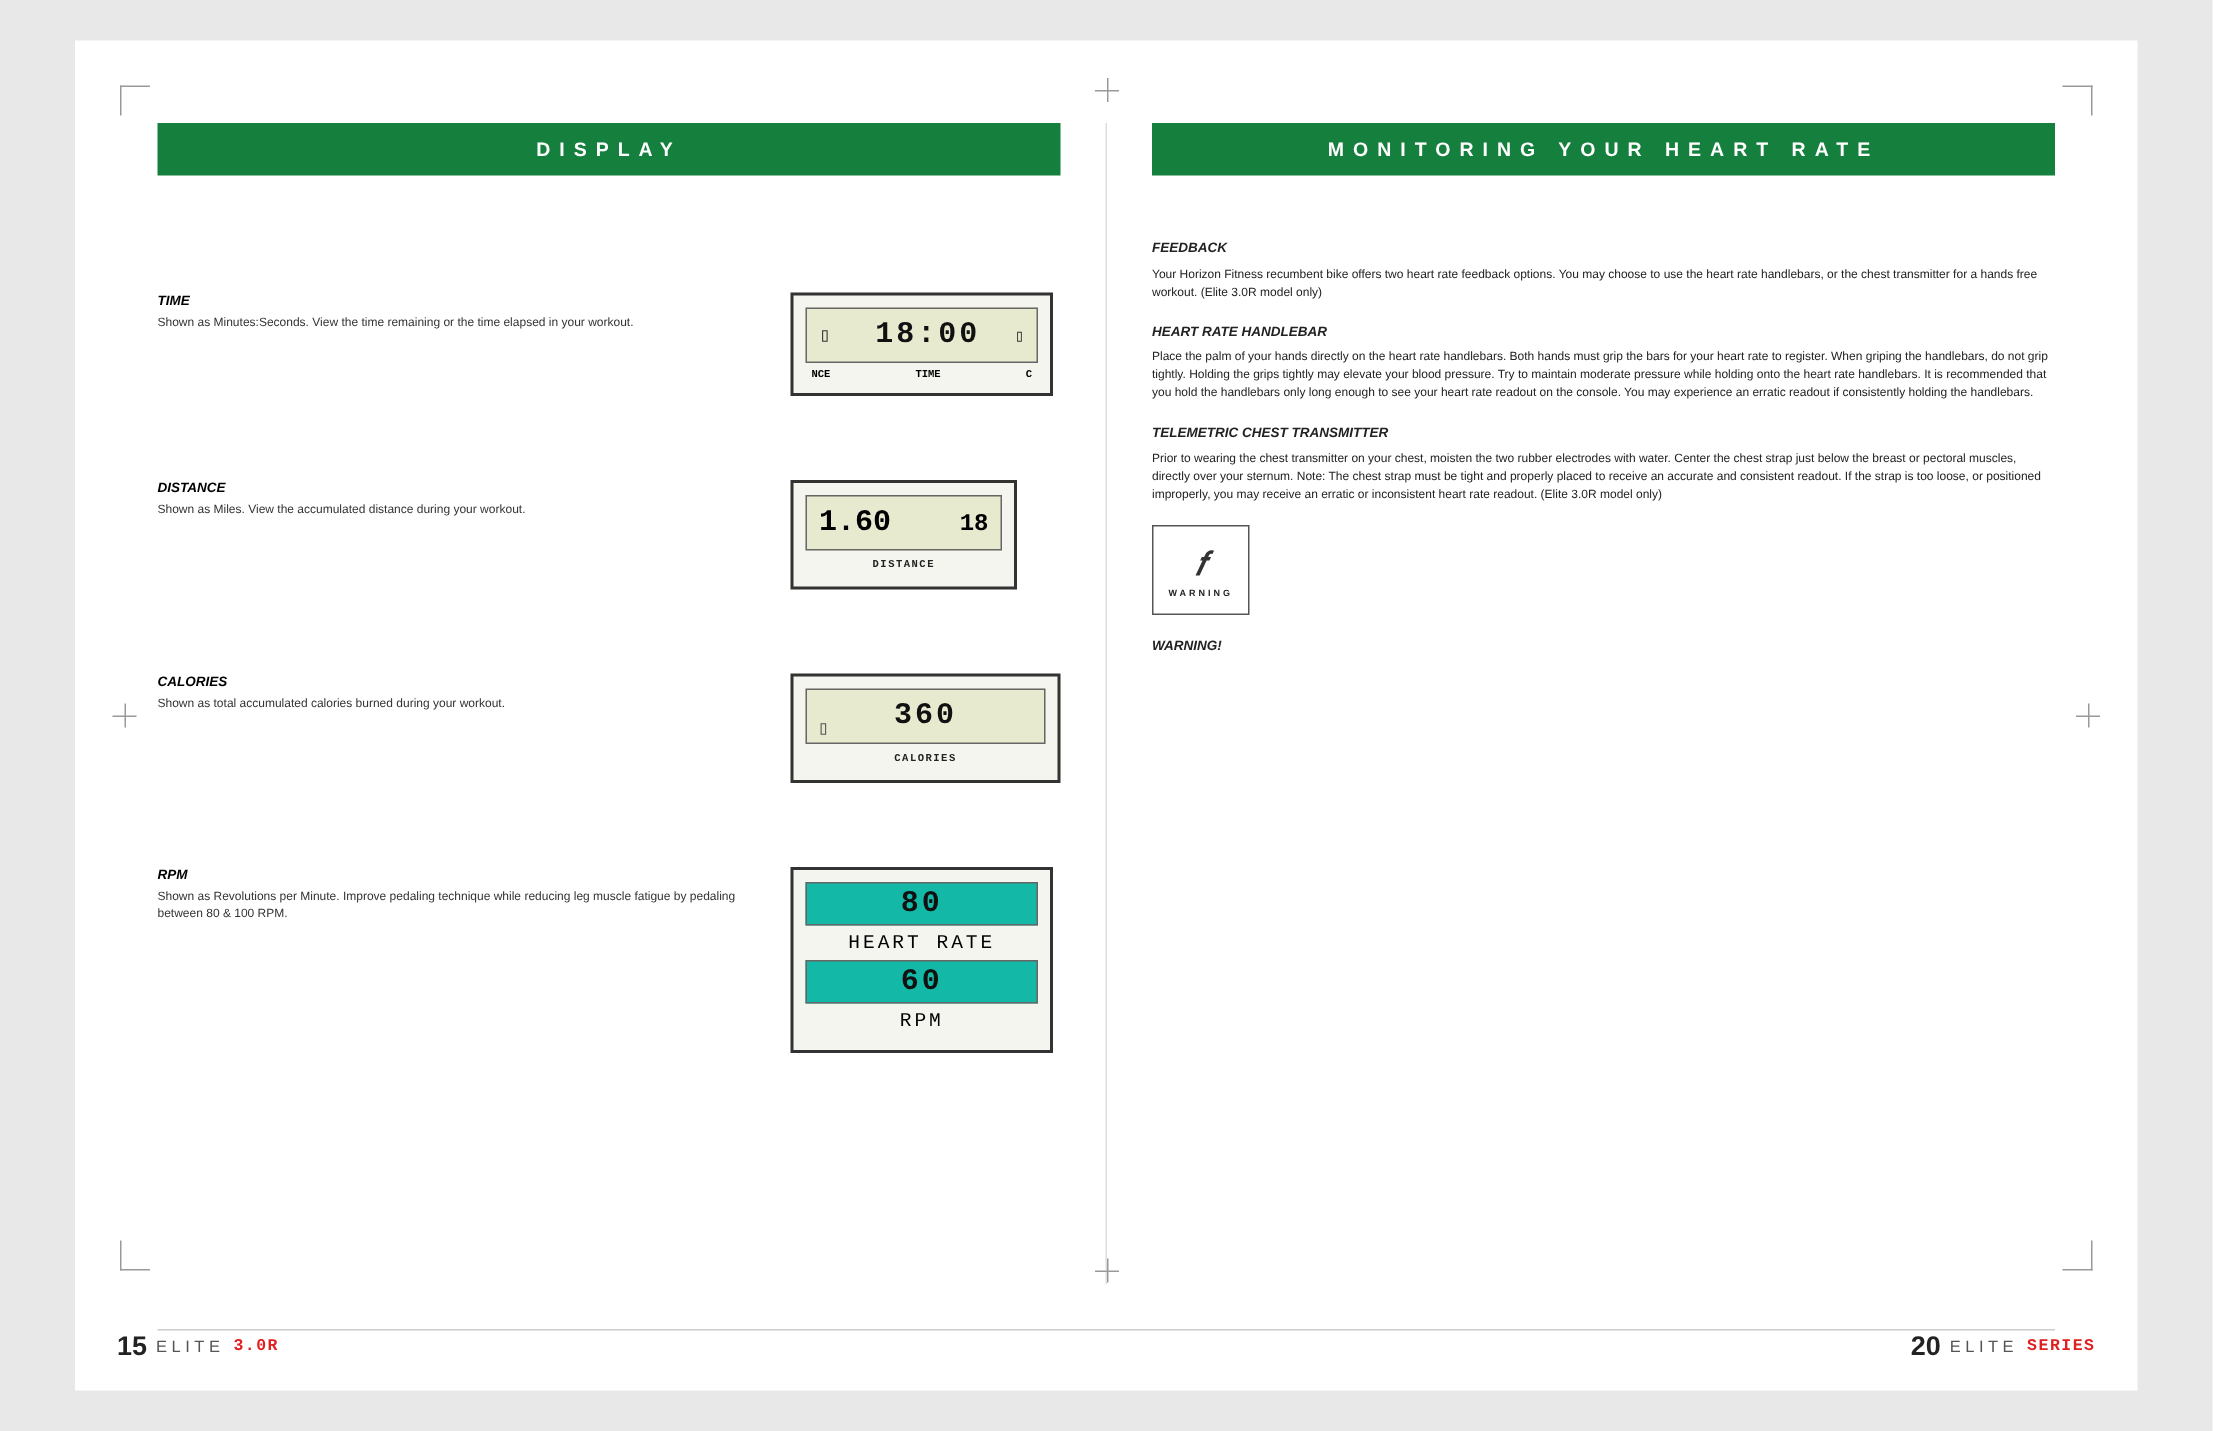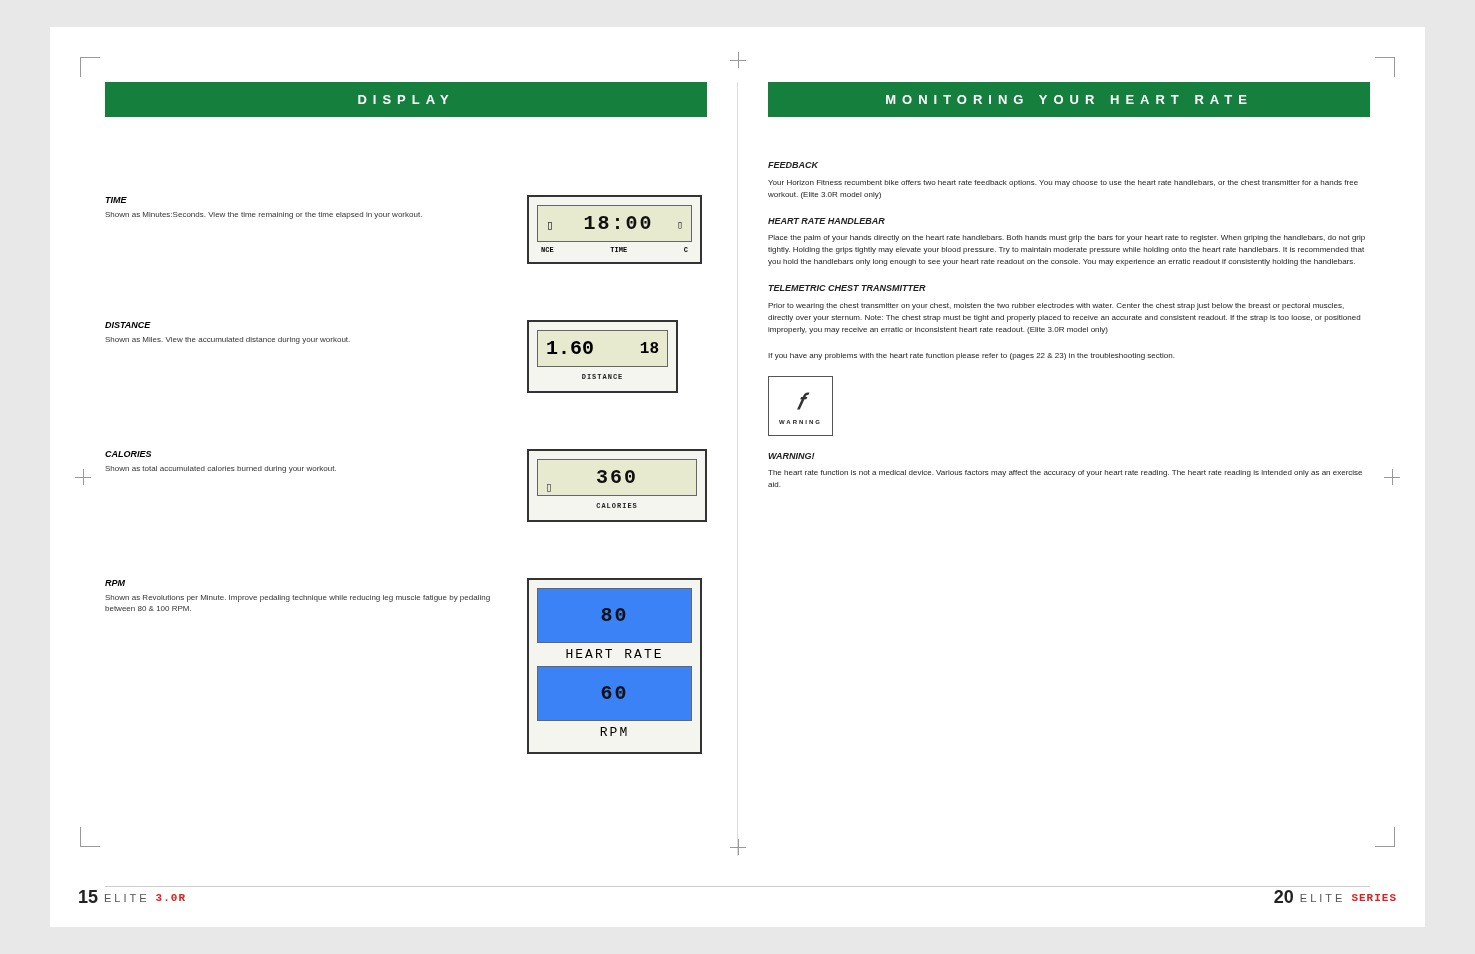--- a/index.html
+++ b/index.html
@@ -182,22 +182,22 @@
       font-weight: bold;
       font-family: 'Courier New', monospace;
     }
 
     
     .rpm-hr-lcd {
       width: 175px;
     }
     .rpm-hr-section {
       border: 1px solid #666;
-      background: #3b82f6;
-      padding: 15px 8px;
+      background: #14b8a6;
+      padding: 2px 8px;
       display: flex;
       align-items: center;
       justify-content: center;
       margin-bottom: 2px;
     }
     .rpm-hr-label {
       text-align: center;
       font-size: 13px;
       font-weight: normal;
       letter-spacing: 2px;
@@ -415,34 +415,30 @@
         <div class="monitoring-subsection">
           <div class="monitoring-subsection-title">HEART RATE HANDLEBAR</div>
           <div class="monitoring-subsection-text">Place the palm of your hands directly on the heart rate handlebars. Both hands must grip the bars for your heart rate to register. When griping the handlebars, do not grip tightly. Holding the grips tightly may elevate your blood pressure. Try to maintain moderate pressure while holding onto the heart rate handlebars. It is recommended that you hold the handlebars only long enough to see your heart rate readout on the console. You may experience an erratic readout if consistently holding the handlebars.</div>
         </div>
 
         <div class="monitoring-subsection">
           <div class="monitoring-subsection-title">TELEMETRIC CHEST TRANSMITTER</div>
           <div class="monitoring-subsection-text">Prior to wearing the chest transmitter on your chest, moisten the two rubber electrodes with water. Center the chest strap just below the breast or pectoral muscles, directly over your sternum. Note: The chest strap must be tight and properly placed to receive an accurate and consistent readout. If the strap is too loose, or positioned improperly, you may receive an erratic or inconsistent heart rate readout. (Elite 3.0R model only)</div>
         </div>
 
-        <div class="monitoring-subsection">
-          <div class="monitoring-subsection-text">If you have any problems with the heart rate function please refer to (pages 22 &amp; 23) in the troubleshooting section.</div>
-        </div>
 
         <div class="warning-box">
           <div class="warning-icon-box">
             <span class="warning-f">𝑓</span>
             <span class="warning-label-text">WARNING</span>
           </div>
         </div>
 
         <div class="monitoring-subsection">
           <div class="monitoring-subsection-title">WARNING!</div>
-          <div class="monitoring-subsection-text">The heart rate function is not a medical device. Various factors may affect the accuracy of your heart rate reading. The heart rate reading is intended only as an exercise aid.</div>
         </div>
 
       </div>
     </div>
   </div>
 
   <div class="divider-line"></div>
 
   <div class="page-footer">
     <div class="footer-left">

